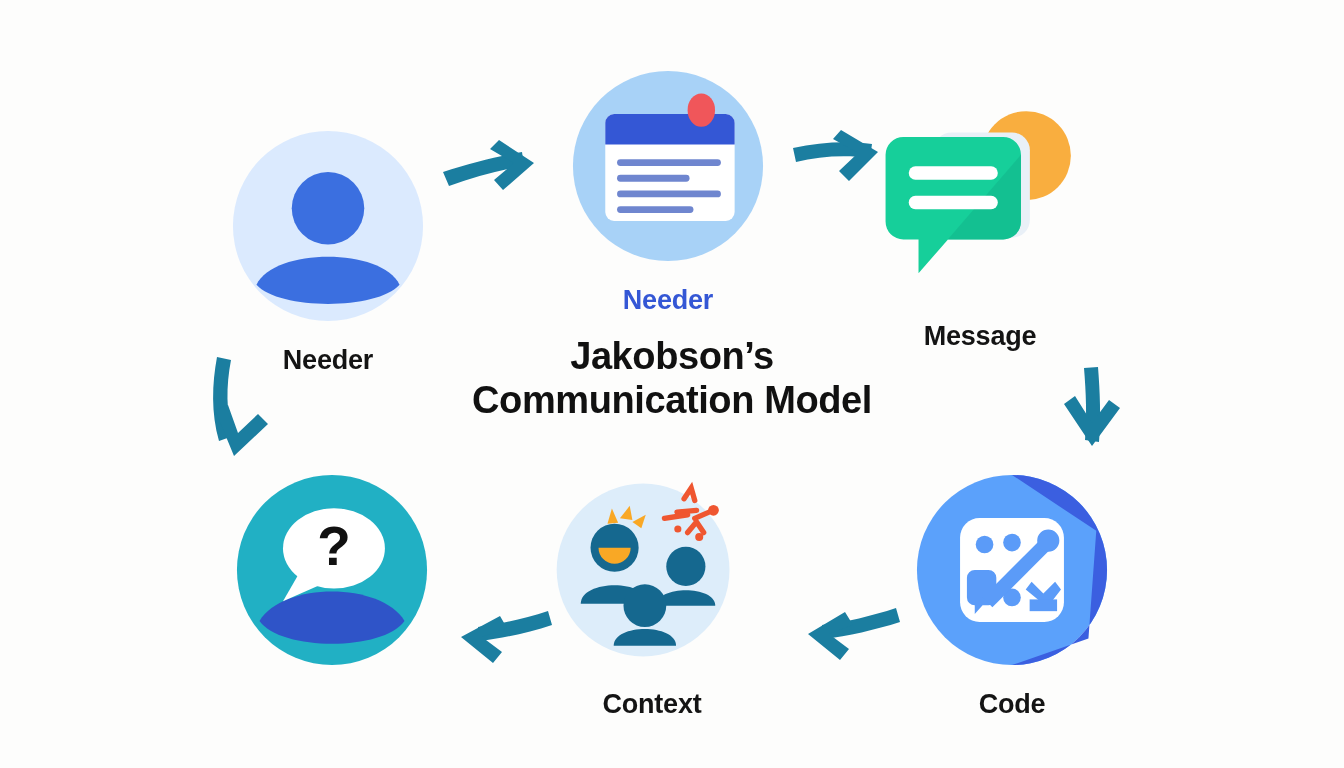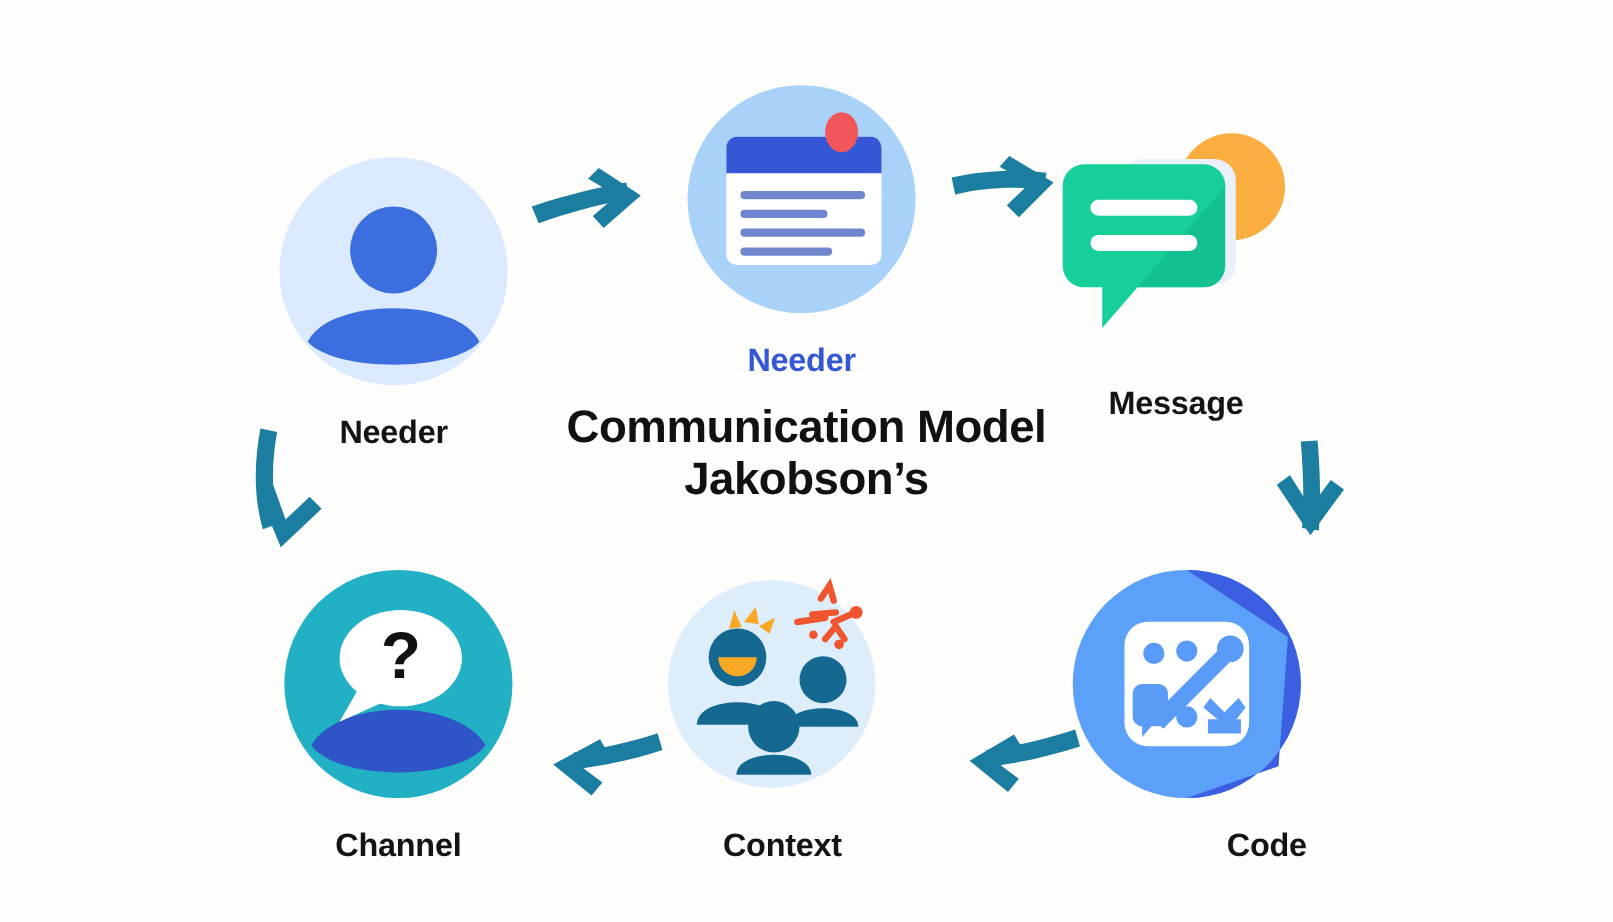--- a/index.html
+++ b/index.html
@@ -136,21 +136,21 @@
         <rect x="58" y="22" width="108" height="118" rx="20" fill="#e9f0f7"></rect>
         <path d="M4 47 a20 20 0 0 1 20 -20 h112 a20 20 0 0 1 20 20 v75 a20 20 0 0 1 -20 20 h-62 l-33 38 v-38 h-17 a20 20 0 0 1 -20 -20 Z" fill="#16cf9a"></path>
         <path d="M156 47 v75 a20 20 0 0 1 -20 20 h-62 l-33 38 Z" fill="#12b48b" opacity="0.55"></path>
         <rect x="30" y="60" width="100" height="15" rx="7.5" fill="#ffffff"></rect>
         <rect x="30" y="93" width="100" height="15" rx="7.5" fill="#ffffff"></rect>
       </svg>
     </div>
     <div class="label">Message</div>
   </div>
 
-  <div class="node" style="left:889px; top:472px;text-align:right;">
+  <div class="node" style="left:912px; top:472px;">
     <div class="disc">
       <svg class="icon" viewBox="0 0 200 200">
         <circle cx="100" cy="100" r="97" fill="#5ba1fb"></circle>
         <path d="M100 3 A97 97 0 0 1 100 197 L178 170 L186 60 Z" fill="#3b5fe0"></path>
         <rect x="47" y="47" width="106" height="106" rx="20" fill="#ffffff"></rect>
         <circle cx="72" cy="74" r="9" fill="#5b9bf8"></circle>
         <circle cx="100" cy="72" r="9" fill="#5b9bf8"></circle>
         <circle cx="100" cy="128" r="9" fill="#5b9bf8"></circle>
         <path d="M62 100 h14 a8 8 0 0 1 8 8 v20 a8 8 0 0 1 -8 8 h-6 l-8 9 v-9 h-0 a8 8 0 0 1 -8 -8 v-20 a8 8 0 0 1 8 -8 Z" fill="#5b9bf8"></path>
         <path d="M132 66 l10 10 -62 62 -10 -10 Z" fill="#5b9bf8"></path>
@@ -204,21 +204,20 @@
   <div class="node" style="left:232px; top:472px;">
     <div class="disc">
       <svg class="icon" viewBox="0 0 200 200">
         <circle cx="100" cy="100" r="97" fill="#21b0c4"></circle>
         <path d="M26 152 C50 112 150 112 174 152 C152 183 48 183 26 152 Z" fill="#2f54c8"></path>
         <ellipse cx="102" cy="78" rx="52" ry="41" fill="#ffffff"></ellipse>
         <path d="M66 104 L50 132 L86 116 Z" fill="#ffffff"></path>
         <text x="102" y="95" text-anchor="middle" font-family="'Liberation Sans', sans-serif" font-size="56" font-weight="bold" fill="#111111">?</text>
       </svg>
     </div>
-    <div class="label">Channel</div>
   </div>
 
   <div class="title">
+    <div>Jakobson’s</div>
     <div>Communication Model</div>
-    <div>Jakobson’s</div>
   </div>
 
 </div>
 
 </body></html>

